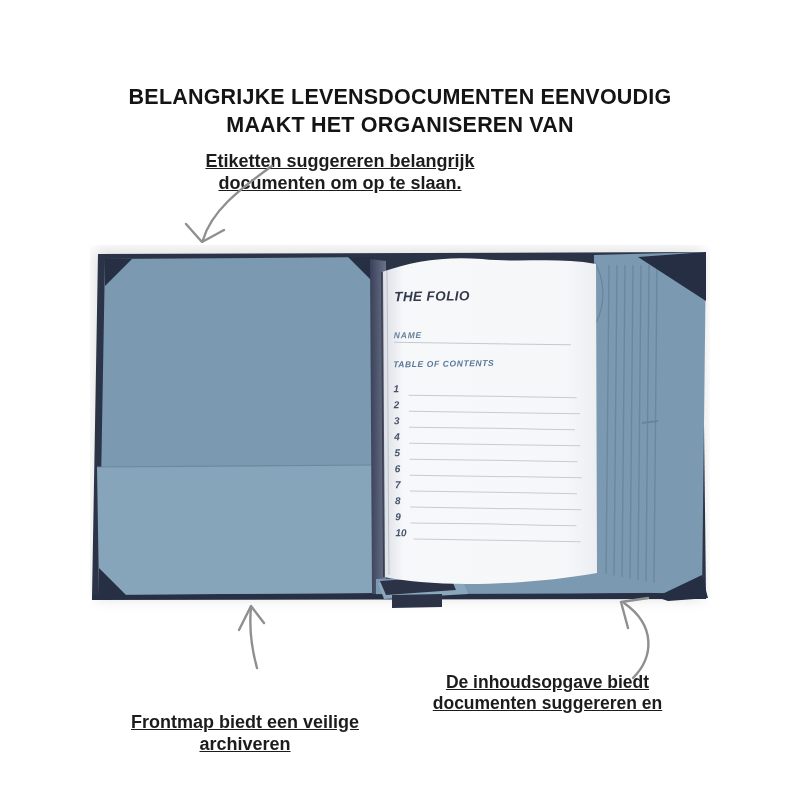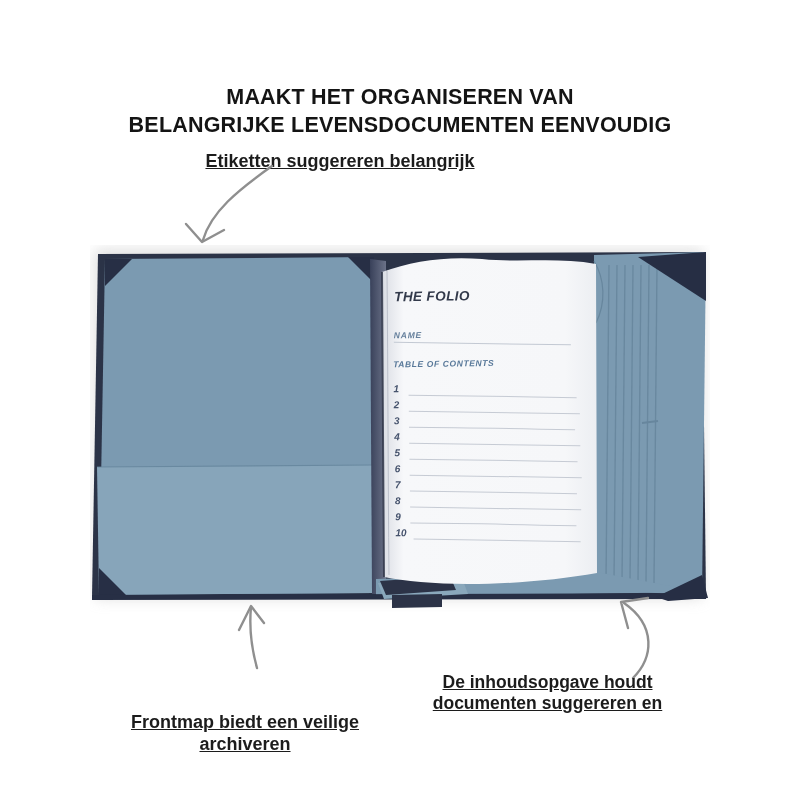--- a/index.html
+++ b/index.html
@@ -26,26 +26,27 @@
   .product-wrap { position:absolute; left:90px; top:245px; width:620px; height:370px;font-style:italic; }
   .arrows-overlay { position:absolute; left:0; top:0; width:800px; height:800px; pointer-events:none; }
   svg text { font-family:"Liberation Sans", sans-serif; }
 </style>
 </head>
 <body>
 
 <div class="canvas">
 
   <div class="headline">
+    <span>BELANGRIJKE LEVENSDOCUMENTEN EENVOUDIG</span>
     <span>MAAKT HET ORGANISEREN VAN</span>
-    <span>BELANGRIJKE LEVENSDOCUMENTEN EENVOUDIG</span>
   </div>
 
   <div class="note note-top">
     <span>Etiketten suggereren belangrijk</span>
+    <span>documenten om op te slaan.</span>
   </div>
 
   <div class="product-wrap">
     <svg viewBox="0 0 620 370" width="620" height="370">
       <defs>
         <filter id="soft" x="-20%" y="-20%" width="140%" height="140%">
           <feGaussianBlur stdDeviation="7"></feGaussianBlur>
         </filter>
         <linearGradient id="pageShade" x1="0" y1="0" x2="1" y2="0">
           <stop offset="0" stop-color="#dadde4"></stop>
@@ -154,17 +155,17 @@
       </g>
     </g>
   </svg>
 
   <div class="note note-bl">
     <span>Frontmap biedt een veilige</span>
     <span>archiveren</span>
   </div>
 
   <div class="note note-br">
-    <span>De inhoudsopgave houdt</span>
+    <span>De inhoudsopgave biedt</span>
     <span>documenten suggereren en</span>
   </div>
 
 </div>
 
 </body></html>

